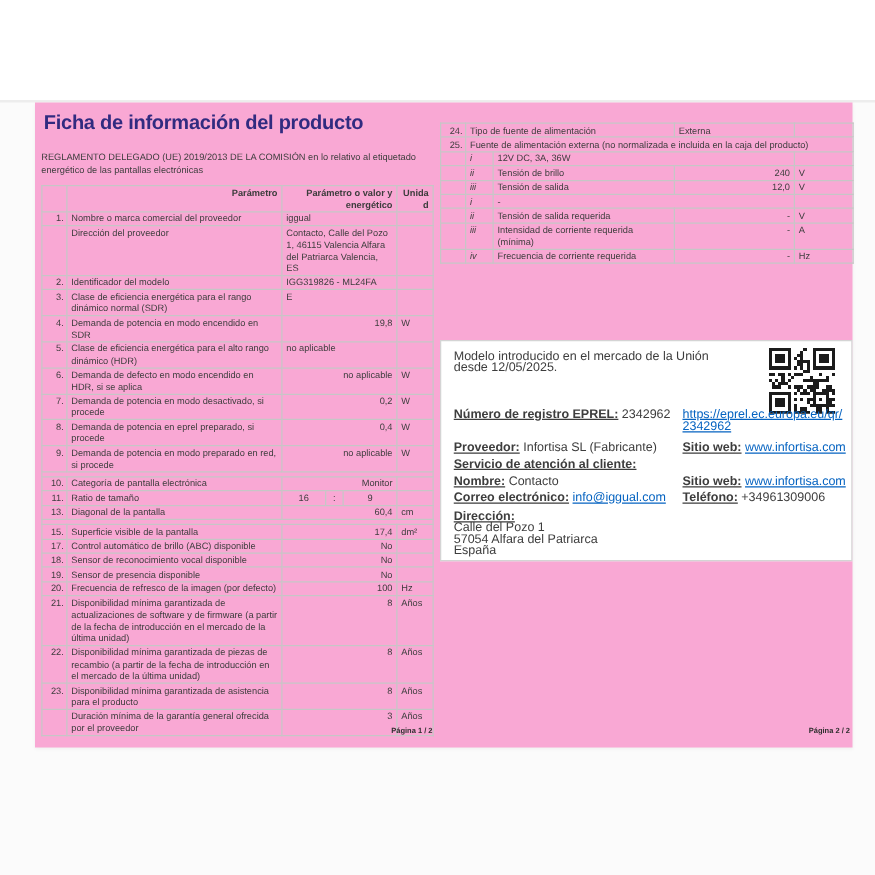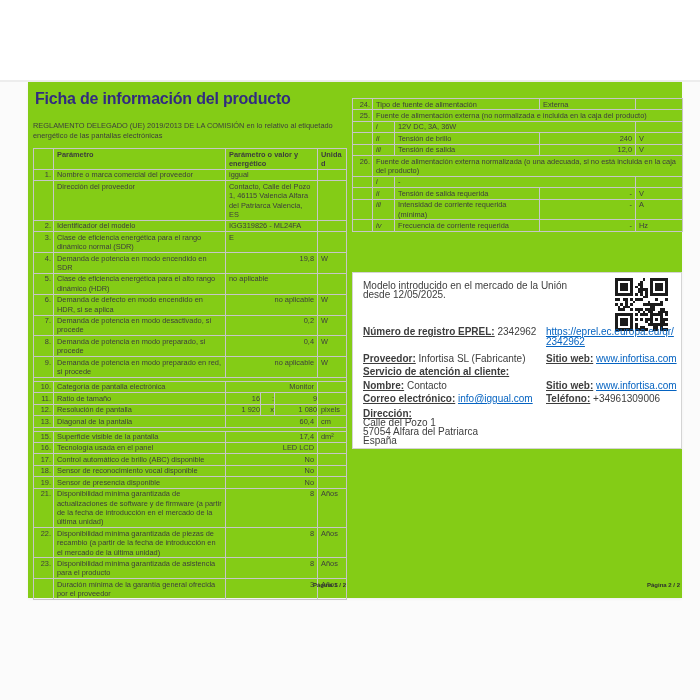--- a/index.html
+++ b/index.html
@@ -4,45 +4,45 @@
 <style>
   html,body{margin:0;padding:0;}
   body{
     width:700px;height:700px;position:relative;overflow:hidden;
     background:#ffffff;color:#3d3d3d;
     font-family:"Liberation Sans","DejaVu Sans",sans-serif;
   }
   .bgband{position:absolute;left:0;top:80px;width:700px;height:620px;
     background:#fbfbfb;border-top:2px solid #ededed;}
   .sheet{position:absolute;left:28px;top:82px;width:654px;height:516px;
-    background:#84cc16;box-shadow:0 1px 3px rgba(0,0,0,.05);}
+    background:#f9a8d4;box-shadow:0 1px 3px rgba(0,0,0,.05);}
   .page{position:absolute;top:0;height:516px;}
   .page1{left:0;width:324px;}
   .page2{left:324px;width:330px;}
 
   .title{position:absolute;left:7px;top:8px;margin:0;width:310px;
     font-size:16px;font-weight:bold;color:#312b80;letter-spacing:-0.2px;}
   .subtitle{position:absolute;left:5px;top:39px;margin:0;width:312px;
     font-size:7.4px;line-height:9.6px;color:#3d3d3d;}
 
   table{border-collapse:collapse;table-layout:fixed;}
   .t1{position:absolute;left:5px;top:66px;width:313px;}
   .t2{position:absolute;left:0px;top:16px;width:330px;}
   th,td{border:1px solid #c6c6c6;padding:0.5px 3px;font-size:7.4px;
     line-height:9.4px;vertical-align:top;word-wrap:break-word;}
-  th{text-align:left;font-weight:bold;}
+  th{text-align:right;font-weight:bold;}
   td.c-num,th.c-num{text-align:right;padding-right:2px;}
   td.val-r{text-align:right;}
   td.val-l{text-align:left;}
   td.unit{overflow-wrap:anywhere;}
   td.sub{font-style:italic;}
   tr.spacer td{height:3px;padding:0;}
   td.triple{padding:0;}
   .tw{display:flex;width:100%;}
-  .tw span{display:block;text-align:right;padding:0.5px 0;}
+  .tw span{display:block;text-align:center;padding:0.5px 0;}
   .tw .tp1{width:34px;border-right:1px solid #c6c6c6;}
   .tw .tp2{width:13px;border-right:1px solid #c6c6c6;}
   .tw .tp3{flex:1;}
 
   .infobox{position:absolute;left:0px;top:149px;width:328px;height:175px;
     border:1px solid #d4d4d4;background:#fff;font-size:10px;line-height:9.4px;margin-top:41px;}
   .ib{position:absolute;white-space:nowrap;}
   .lbl{font-weight:bold;text-decoration:underline;}
   a.link{color:#0563c1;text-decoration:underline;cursor:pointer;}
   .eprel-link{display:inline-block;width:132px;white-space:normal;
@@ -124,21 +124,21 @@
             <td class="unit">W</td>
           </tr>
           <tr>
             <td class="c-num">7.</td>
             <td>Demanda de potencia en modo desactivado, si procede</td>
             <td class="val-r">0,2</td>
             <td class="unit">W</td>
           </tr>
           <tr>
             <td class="c-num">8.</td>
-            <td>Demanda de potencia en modo preparado, si procede</td>
+            <td>Demanda de potencia en eprel preparado, si procede</td>
             <td class="val-r">0,4</td>
             <td class="unit">W</td>
           </tr>
           <tr>
             <td class="c-num">9.</td>
             <td>Demanda de potencia en modo preparado en red, si procede</td>
             <td class="val-r">no aplicable</td>
             <td class="unit">W</td>
           </tr>
           <tr class="spacer">
@@ -156,69 +156,57 @@
             <td class="triple">
               <div class="tw">
                 <span class="tp1">16</span>
                 <span class="tp2">:</span>
                 <span class="tp3">9</span>
               </div>
             </td>
             <td class="unit"></td>
           </tr>
           <tr>
-            <td class="c-num">12.</td>
-            <td>Resolución de pantalla</td>
-            <td class="triple">
-              <div class="tw">
-                <span class="tp1">1 920</span>
-                <span class="tp2">x</span>
-                <span class="tp3">1 080</span>
-              </div>
-            </td>
-            <td class="unit">pixels</td>
-          </tr>
-          <tr>
             <td class="c-num">13.</td>
             <td>Diagonal de la pantalla</td>
             <td class="val-r">60,4</td>
             <td class="unit">cm</td>
           </tr>
           <tr class="spacer">
             <td colspan="4"></td>
           </tr>
           <tr>
             <td class="c-num">15.</td>
             <td>Superficie visible de la pantalla</td>
             <td class="val-r">17,4</td>
             <td class="unit">dm²</td>
           </tr>
           <tr>
-            <td class="c-num">16.</td>
-            <td>Tecnología usada en el panel</td>
-            <td class="val-r">LED LCD</td>
-            <td class="unit"></td>
-          </tr>
-          <tr>
             <td class="c-num">17.</td>
             <td>Control automático de brillo (ABC) disponible</td>
             <td class="val-r">No</td>
             <td class="unit"></td>
           </tr>
           <tr>
             <td class="c-num">18.</td>
             <td>Sensor de reconocimiento vocal disponible</td>
             <td class="val-r">No</td>
             <td class="unit"></td>
           </tr>
           <tr>
             <td class="c-num">19.</td>
             <td>Sensor de presencia disponible</td>
             <td class="val-r">No</td>
             <td class="unit"></td>
+          </tr>
+          <tr>
+            <td class="c-num">20.</td>
+            <td>Frecuencia de refresco de la imagen (por defecto)</td>
+            <td class="val-r">100</td>
+            <td class="unit">Hz</td>
           </tr>
           <tr>
             <td class="c-num">21.</td>
             <td>Disponibilidad mínima garantizada de actualizaciones de software y de firmware (a partir de la fecha de introducción en el mercado de la última unidad)</td>
             <td class="val-r">8</td>
             <td class="unit">Años</td>
           </tr>
           <tr>
             <td class="c-num">22.</td>
             <td>Disponibilidad mínima garantizada de piezas de recambio (a partir de la fecha de introducción en el mercado de la última unidad)</td>
@@ -275,24 +263,20 @@
             <td>Tensión de brillo</td>
             <td class="val-r">240</td>
             <td class="unit">V</td>
           </tr>
           <tr>
             <td class="c-num"></td>
             <td class="sub">iii</td>
             <td>Tensión de salida</td>
             <td class="val-r">12,0</td>
             <td class="unit">V</td>
-          </tr>
-          <tr>
-            <td class="c-num">26.</td>
-            <td colspan="4">Fuente de alimentación externa normalizada (o una adecuada, si no está incluida en la caja del producto)</td>
           </tr>
           <tr>
             <td class="c-num"></td>
             <td class="sub">i</td>
             <td colspan="2">-</td>
             <td class="unit"></td>
           </tr>
           <tr>
             <td class="c-num"></td>
             <td class="sub">ii</td>

